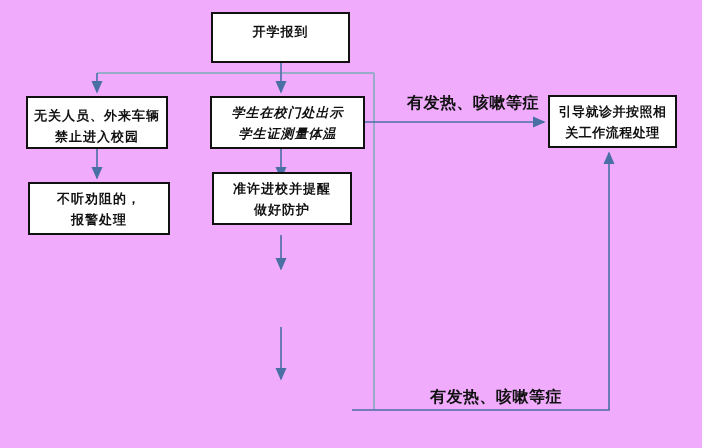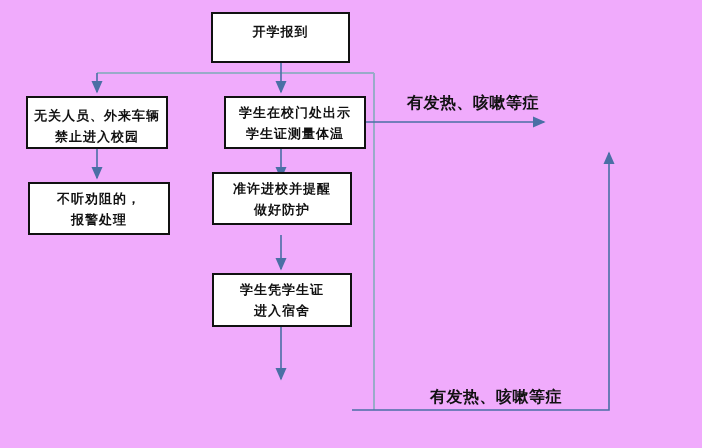--- a/index.html
+++ b/index.html
@@ -81,39 +81,39 @@
 
   <div class="node node--top" style="left:211px;top:12px;width:139px;height:51px;">
     <span>开学报到</span>
   </div>
 
   <div class="node" style="left:26px;top:96px;width:142px;height:53px;justify-content:flex-end;">
     <span>无关人员、外来车辆</span>
     <span>禁止进入校园</span>
   </div>
 
-  <div class="node" style="left:224px;top:96px;width:142px;height:53px;">
+  <div class="node" style="left:210px;top:96px;width:155px;height:53px;font-style:italic;">
     <span>学生在校门处出示</span>
     <span>学生证测量体温</span>
   </div>
 
+  <div class="node" style="left:548px;top:95px;width:129px;height:53px;letter-spacing:0.5px;">
+    <span>引导就诊并按照相</span>
+    <span>关工作流程处理</span>
+  </div>
 
   <div class="node" style="left:28px;top:182px;width:142px;height:53px;">
     <span>不听劝阻的，</span>
     <span>报警处理</span>
   </div>
 
   <div class="node" style="left:212px;top:172px;width:140px;height:53px;">
     <span>准许进校并提醒</span>
     <span>做好防护</span>
   </div>
 
-  <div class="node" style="left:212px;top:273px;width:140px;height:54px;">
-    <span>学生凭学生证</span>
-    <span>进入宿舍</span>
-  </div>
 
 
   <div class="edge-label" style="left:407px;top:93px;width:126px;">有发热、咳嗽等症</div>
 
   <div class="edge-label" style="left:430px;top:387px;width:124px;">有发热、咳嗽等症</div>
 
 </div>
 
 </body></html>

